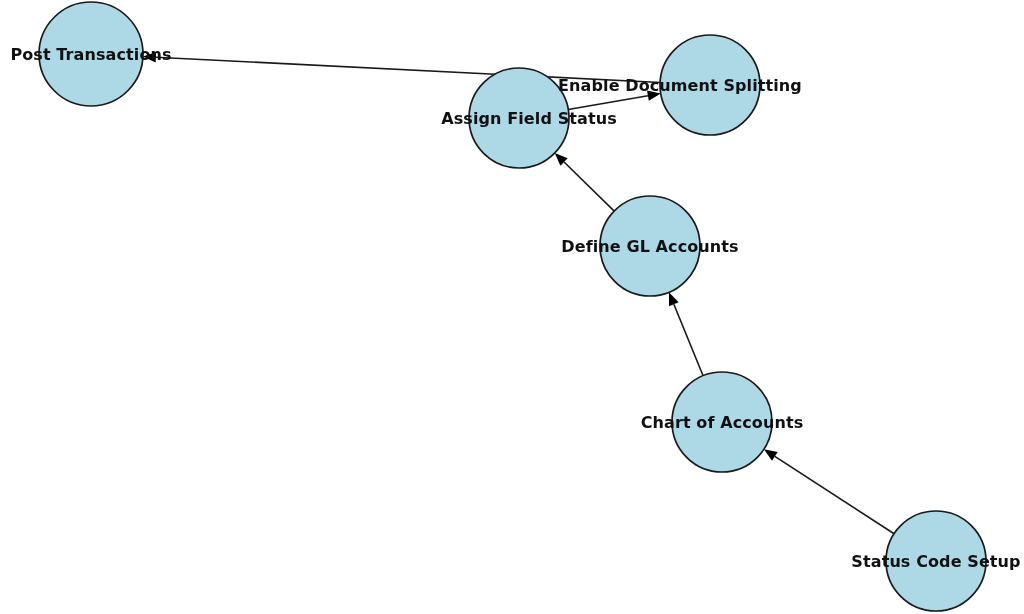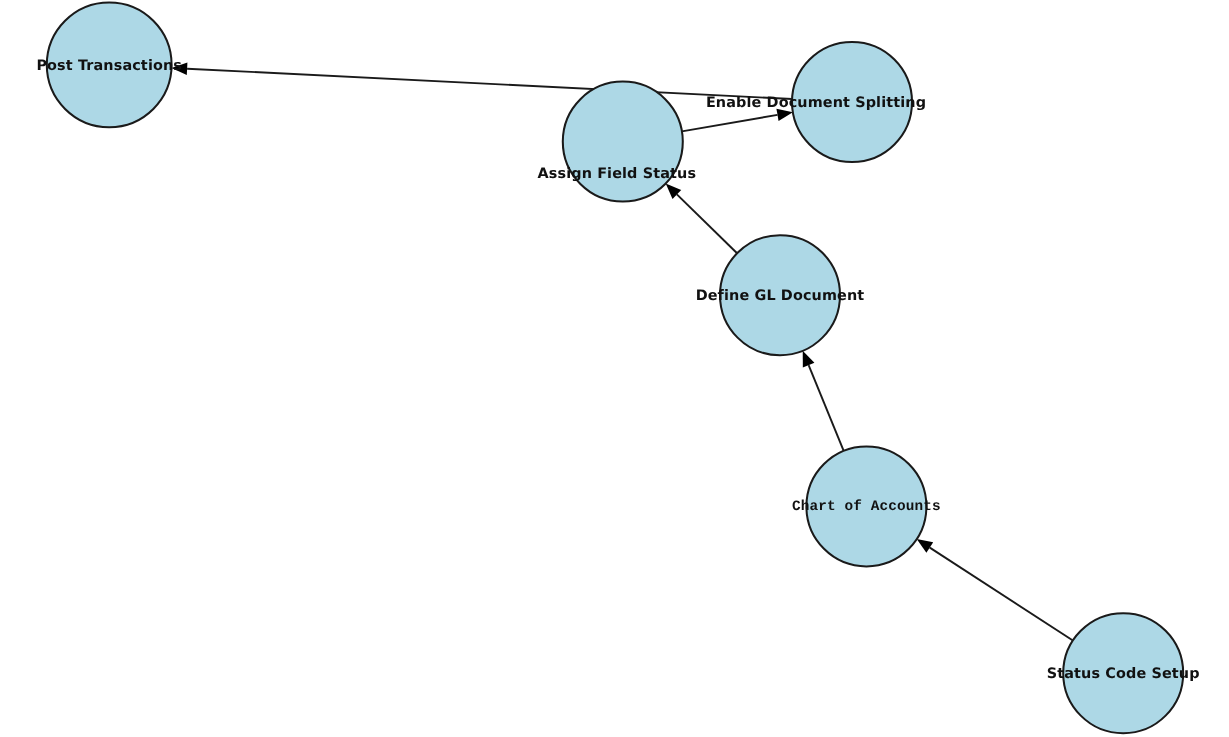--- a/index.html
+++ b/index.html
@@ -39,21 +39,21 @@
   .node-circle {
     fill: #add8e6;
     stroke: #1a1a1a;
     stroke-width: 1.7;
   }
   .node-label {
     position: absolute;
     transform: translate(-50%, -50%);
     white-space: nowrap;
     font-family: "DejaVu Sans", sans-serif;
-    font-size: 12px;
+    font-size: 16px;
     font-weight: bold;
     color: #111111;
     letter-spacing: 0.1px;
     pointer-events: none;
   }
 </style>
 </head>
 <body>
 
 <div id="graph-canvas">
@@ -85,18 +85,18 @@
         <circle class="node-circle" cx="710" cy="85" r="50"></circle>
         <circle class="node-circle" cx="519" cy="118" r="50"></circle>
         <circle class="node-circle" cx="650" cy="246" r="50"></circle>
         <circle class="node-circle" cx="722" cy="422" r="50"></circle>
         <circle class="node-circle" cx="936" cy="561" r="50"></circle>
       </g>
   </svg>
   <div id="labels-layer">
       <div class="node-label" style="left: 91px; top: 54px;">Post Transactions</div>
       <div class="node-label" style="left: 680px; top: 85px;">Enable Document Splitting</div>
-      <div class="node-label" style="left: 514px; top: 118px; margin-top: 26px;">Assign Field Status</div>
-      <div class="node-label" style="left: 650px; top: 246px;">Define GL Document</div>
-      <div class="node-label" style="left: 722px; top: 422px; font-family: Liberation Mono, monospace;">Chart of Accounts</div>
+      <div class="node-label" style="left: 529px; top: 118px;">Assign Field Status</div>
+      <div class="node-label" style="left: 650px; top: 246px;">Define GL Accounts</div>
+      <div class="node-label" style="left: 722px; top: 422px;">Chart of Accounts</div>
       <div class="node-label" style="left: 936px; top: 561px;">Status Code Setup</div>
     </div>
 </div>
 
 </body></html>

